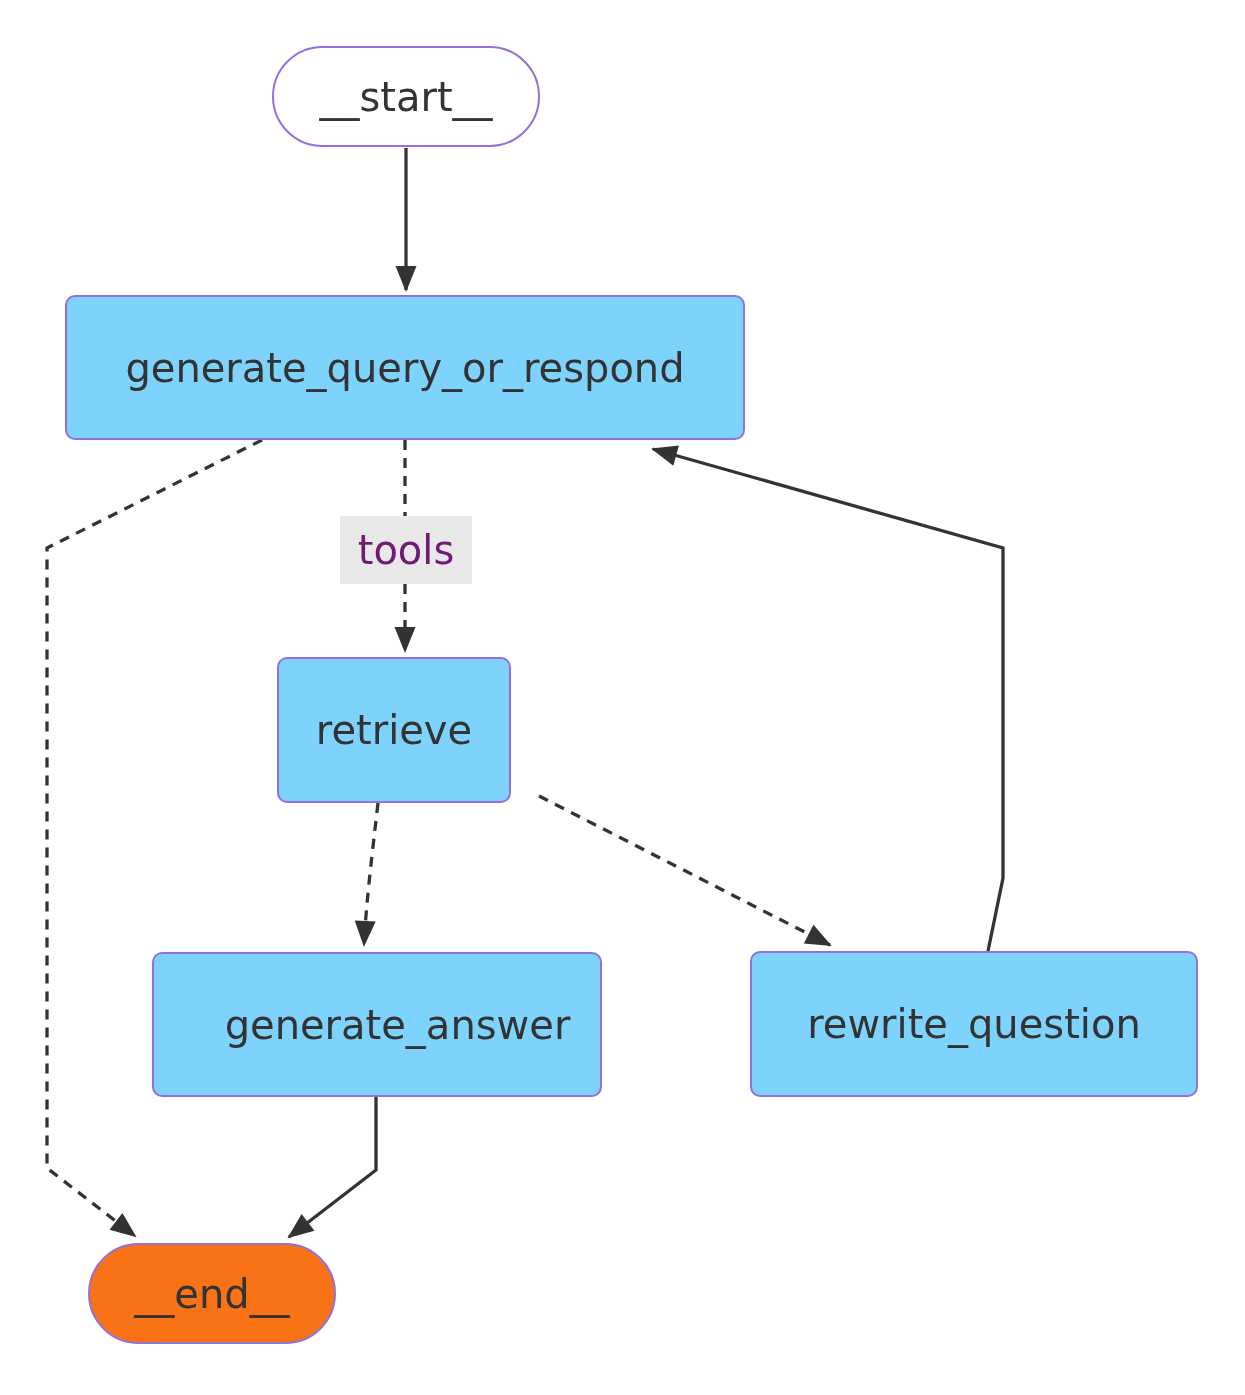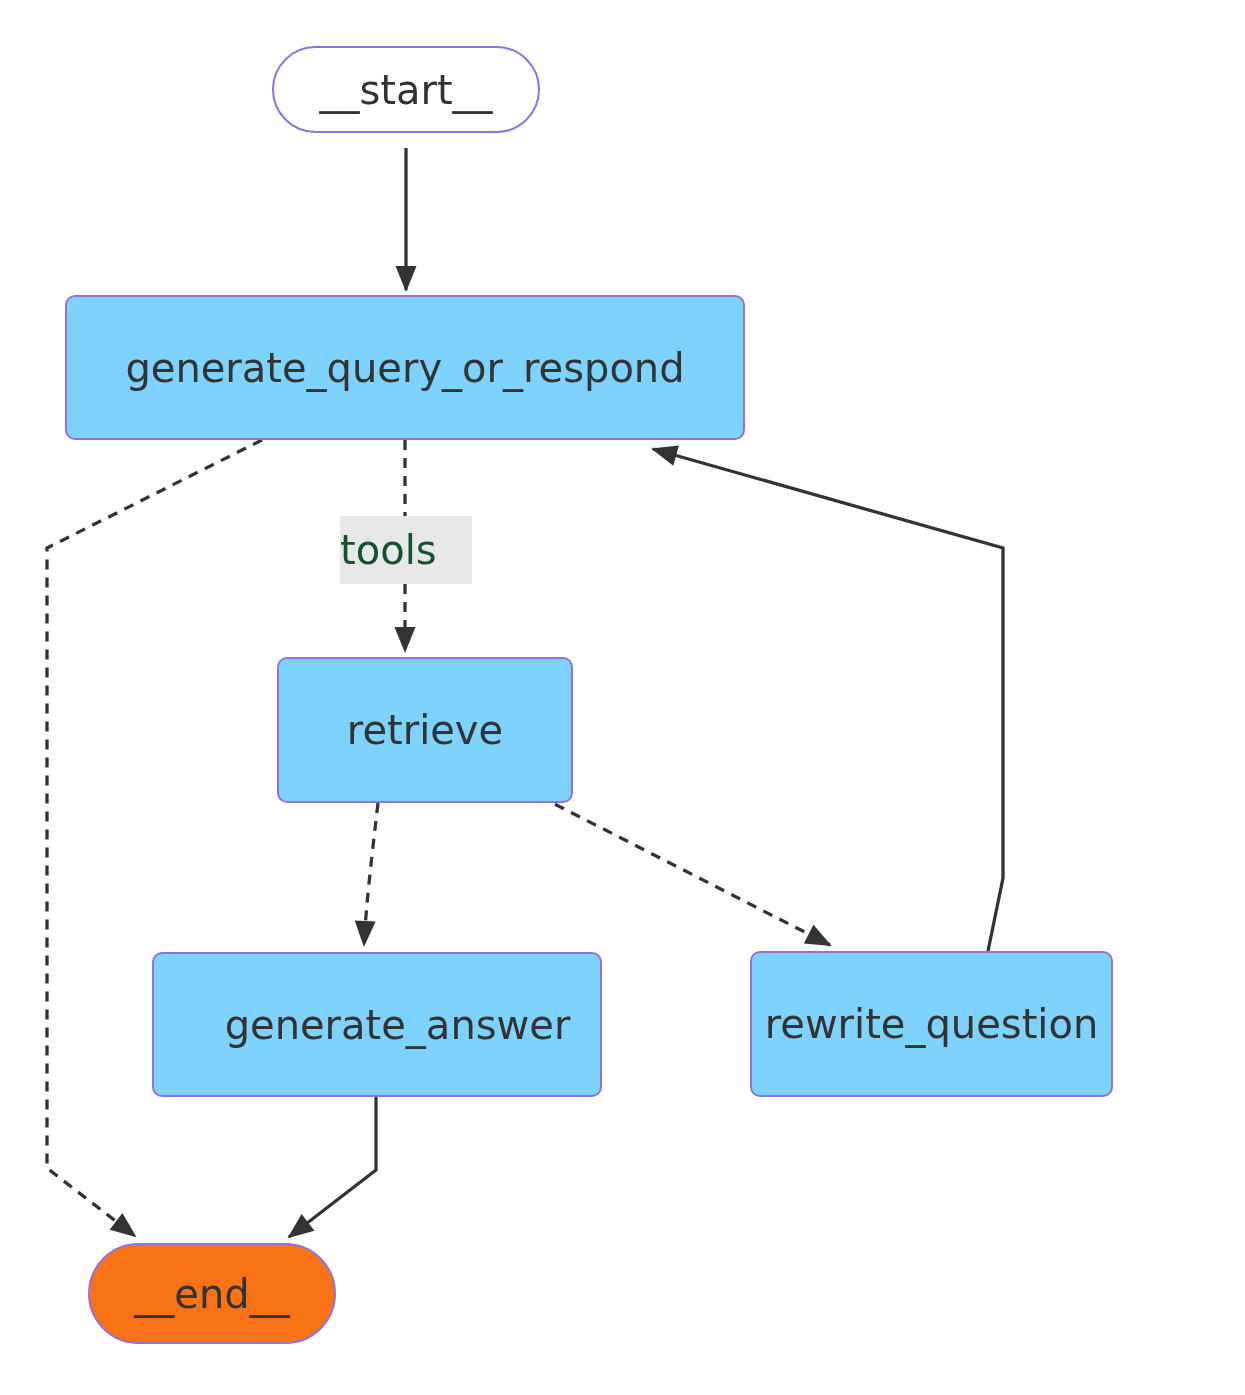--- a/index.html
+++ b/index.html
@@ -35,39 +35,39 @@
     line-height: 1.2;
     color: #333333;
     text-align: center;
     white-space: nowrap;
   }
   .node.rect { border-radius: 10px; }
   .node.stadium { border-radius: 52px; }
   .node.start-node { background: #ffffff; }
   .node.end-node { background: #f97316; }
 
-  #node-start   { left: 272px; top: 46px;  width: 268px; height: 87px; }
+  #node-start   { left: 272px; top: 46px;  width: 268px; height: 101px; }
   #node-gqr     { left: 65px;  top: 295px; width: 680px; height: 145px; }
-  #node-retrieve{ left: 277px; top: 657px; width: 296px; height: 146px; }
+  #node-retrieve{ left: 277px; top: 657px; width: 234px; height: 146px; }
   #node-ganswer { left: 152px; top: 952px; width: 450px; height: 145px; padding-left: 41px; }
-  #node-rewrite { left: 750px; top: 951px; width: 363px; height: 146px; }
+  #node-rewrite { left: 750px; top: 951px; width: 448px; height: 146px; }
   #node-end     { left: 88px;  top: 1243px; width: 248px; height: 101px; }
 
   .edge-label {
     position: absolute;
     left: 340px;
     top: 516px;
     width: 132px;
     height: 68px;
     display: flex;
     align-items: center;
-    justify-content: flex-start;
+    justify-content: center;
     background: #e8e8e8;
     font-size: 40px;
-    color: #14532d;
+    color: #701a75;
   }
 </style>
 </head>
 <body>
 
 <div id="canvas">
 
   <svg id="edges" viewBox="0 0 1245 1395" xmlns="http://www.w3.org/2000/svg">
     <defs>
       <marker id="arrowhead" markerUnits="userSpaceOnUse" markerWidth="28" markerHeight="24" viewBox="0 0 28 24" refX="25" refY="12" orient="auto">

